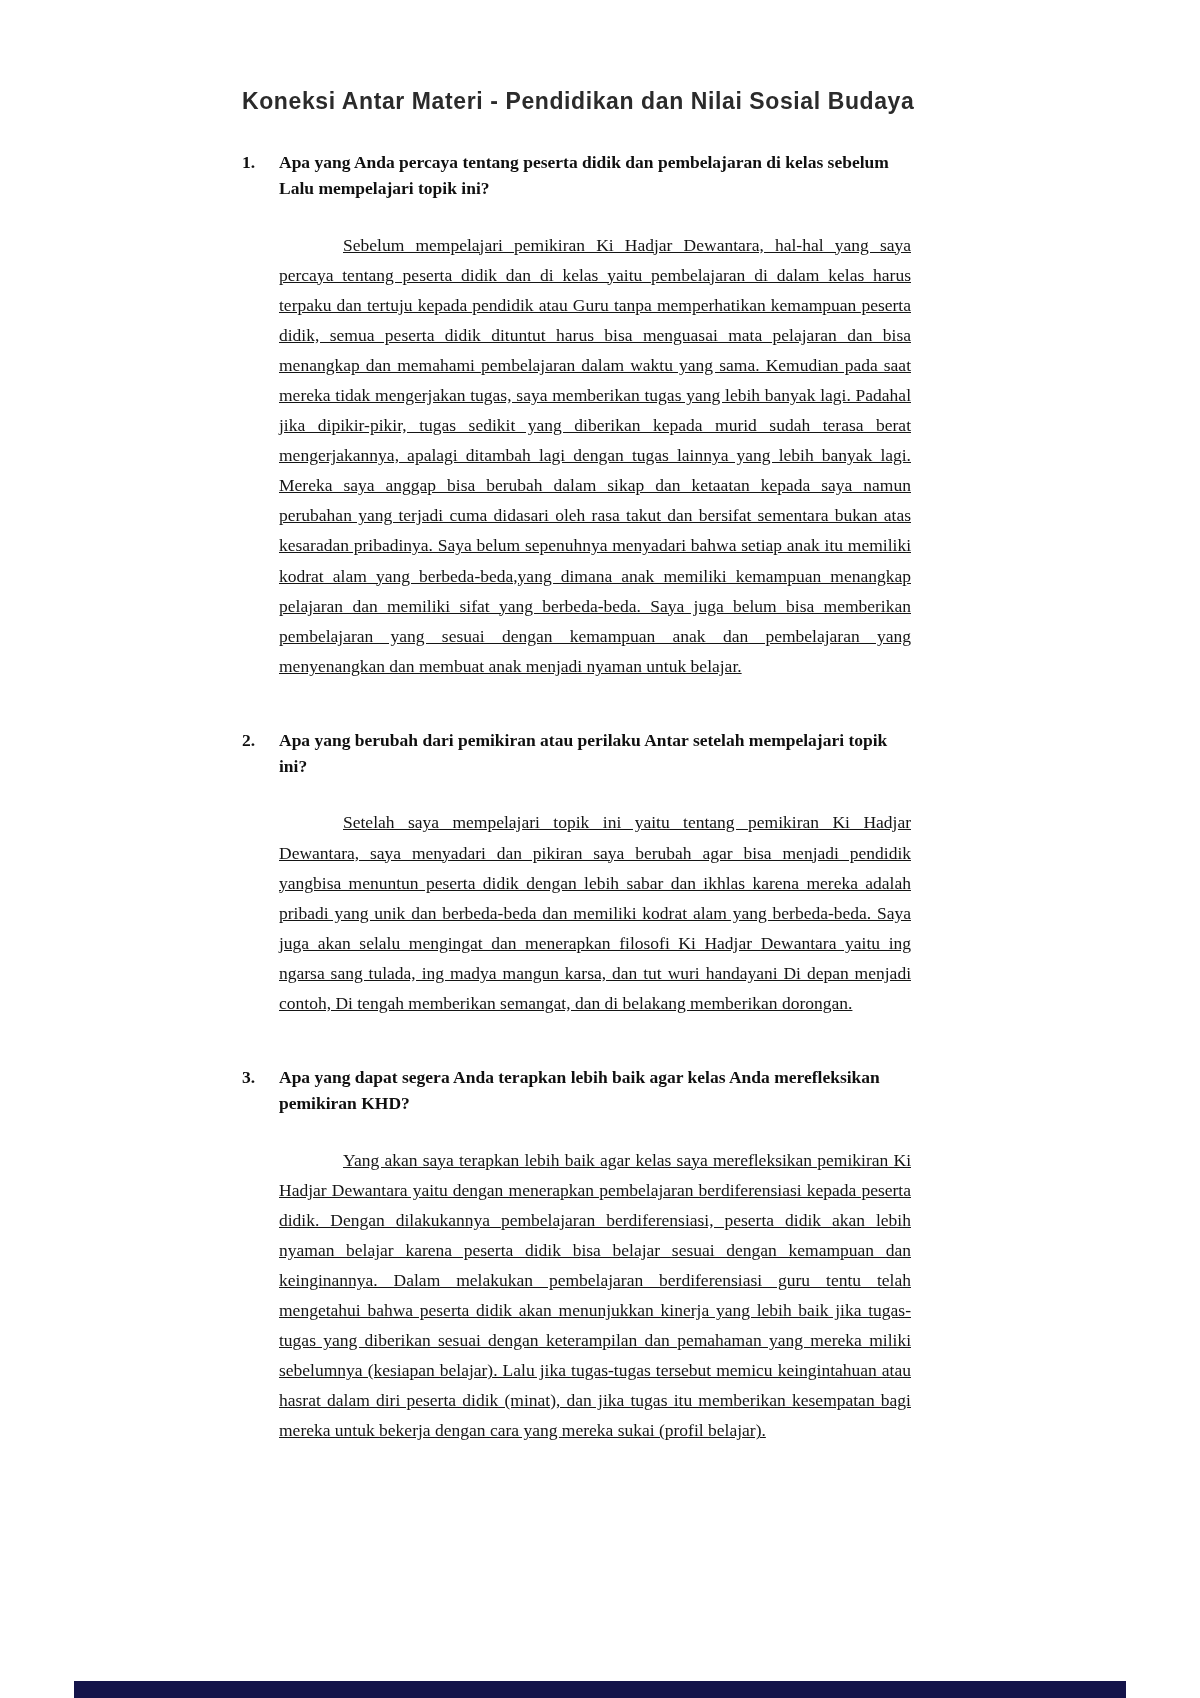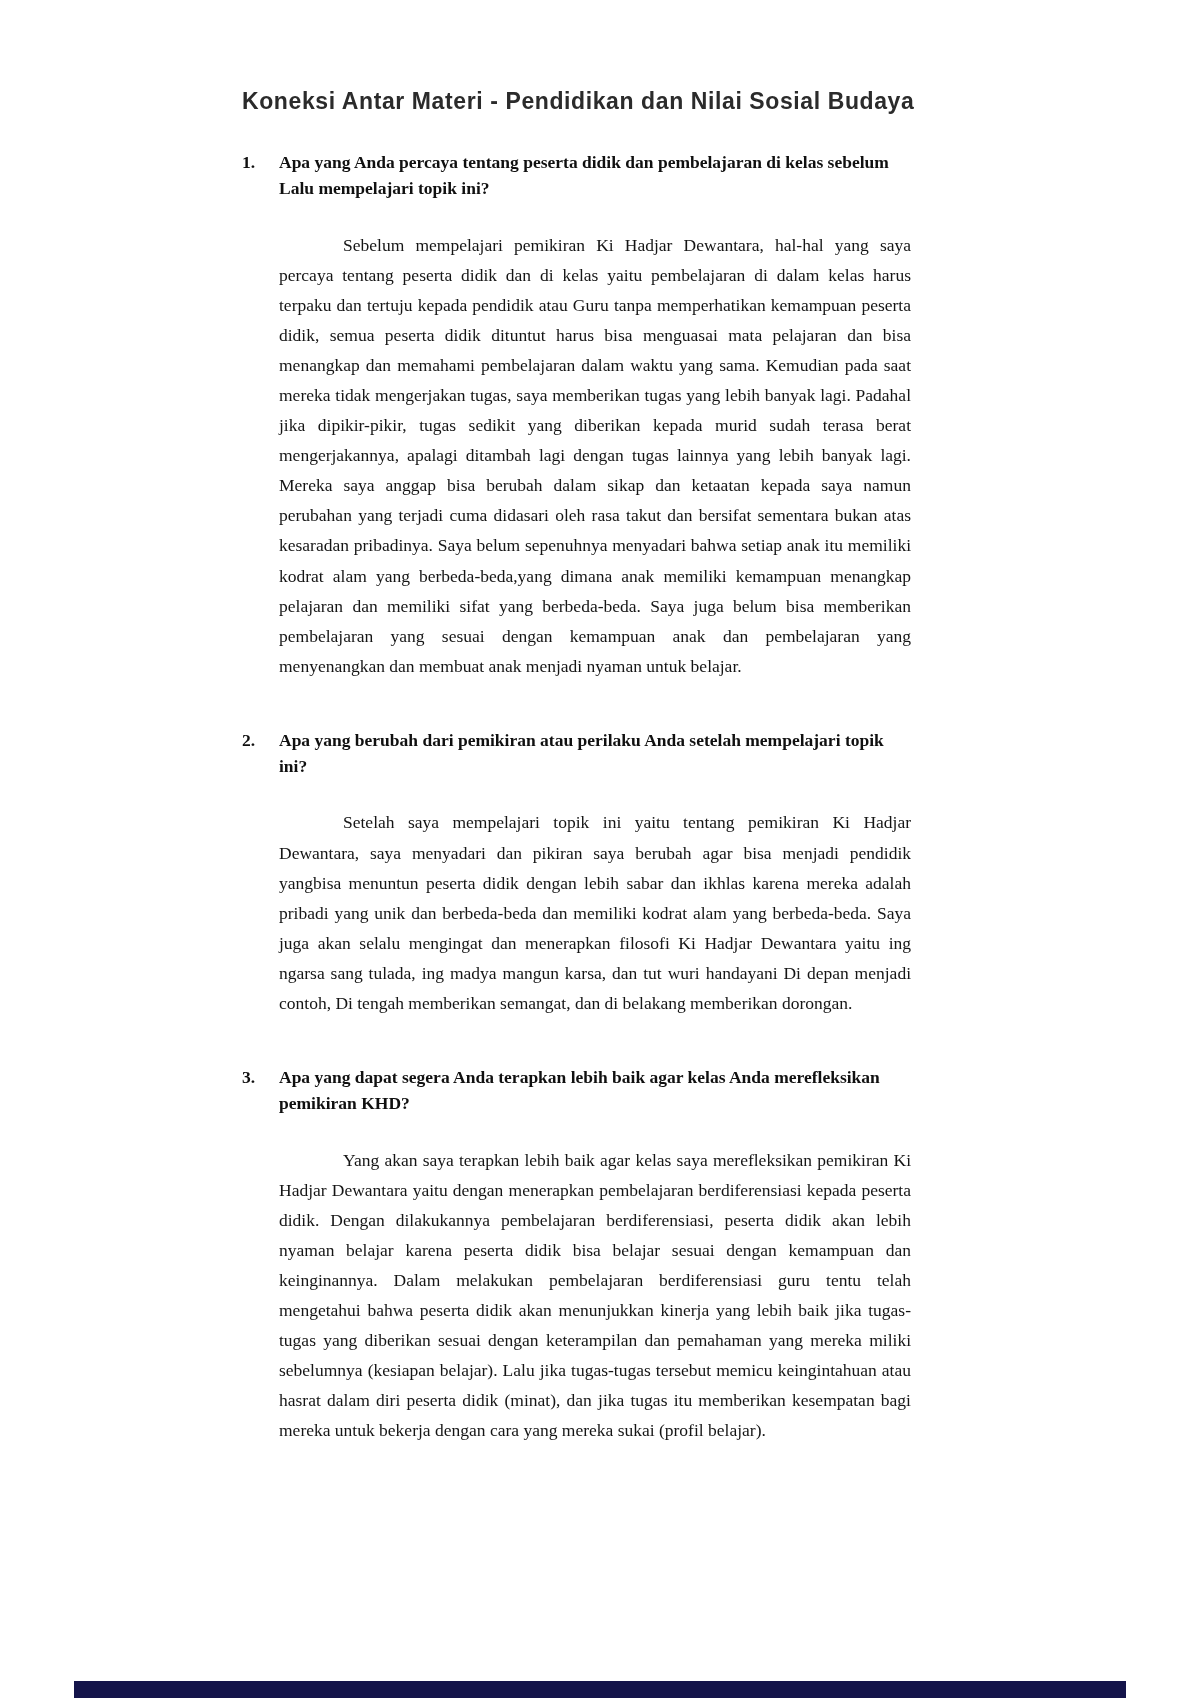--- a/index.html
+++ b/index.html
@@ -46,20 +46,21 @@
   .q-text {
     flex: 1 1 auto;
   }
   .answer {
     margin: 28px 0 0 37px;
     font-size: 17.5px;
     line-height: 1.72;
     text-align: justify;
     text-indent: 64px;
     color: #151515;
+    text-decoration: underline;
   }
   .footer-bar {
     position: absolute;
     left: 0;
     bottom: 0;
     width: 100%;
     height: 17px;
     background: #14144a;
   }
 </style>
@@ -74,21 +75,21 @@
     <div class="question-row">
       <span class="q-num">1.</span>
       <span class="q-text">Apa yang Anda percaya tentang peserta didik dan pembelajaran di kelas sebelum Lalu  mempelajari topik ini?</span>
     </div>
     <p class="answer">Sebelum mempelajari pemikiran Ki Hadjar Dewantara, hal-hal yang saya percaya tentang peserta didik dan di kelas yaitu pembelajaran di dalam kelas harus terpaku dan tertuju kepada pendidik atau Guru tanpa memperhatikan kemampuan peserta didik, semua peserta didik dituntut harus bisa menguasai mata pelajaran dan bisa menangkap dan memahami pembelajaran dalam waktu yang sama. Kemudian pada saat mereka tidak mengerjakan tugas, saya memberikan tugas yang lebih banyak lagi. Padahal jika dipikir-pikir, tugas sedikit yang diberikan kepada murid sudah terasa berat mengerjakannya, apalagi ditambah lagi dengan tugas lainnya yang lebih banyak lagi.  Mereka saya anggap bisa berubah dalam sikap dan ketaatan kepada saya namun perubahan yang terjadi cuma didasari oleh rasa takut dan bersifat sementara bukan atas kesaradan pribadinya. Saya belum sepenuhnya menyadari bahwa setiap anak itu memiliki kodrat alam yang berbeda-beda,yang dimana anak memiliki kemampuan menangkap pelajaran dan memiliki sifat yang berbeda-beda. Saya juga belum bisa memberikan pembelajaran yang sesuai dengan kemampuan anak  dan pembelajaran yang menyenangkan dan membuat anak menjadi nyaman untuk belajar.</p>
   </div>
 
   <div class="section">
     <div class="question-row">
       <span class="q-num">2.</span>
-      <span class="q-text">Apa yang berubah dari pemikiran atau perilaku Anda setelah mempelajari topik ini?</span>
+      <span class="q-text">Apa yang berubah dari pemikiran atau perilaku Antar setelah mempelajari topik ini?</span>
     </div>
     <p class="answer">Setelah saya mempelajari topik ini yaitu tentang pemikiran Ki Hadjar Dewantara, saya menyadari dan pikiran saya berubah agar bisa menjadi pendidik yangbisa menuntun peserta didik dengan lebih sabar dan ikhlas karena mereka adalah pribadi yang unik dan berbeda-beda dan memiliki kodrat alam yang berbeda-beda. Saya juga akan selalu mengingat dan menerapkan filosofi Ki Hadjar Dewantara yaitu ing ngarsa sang tulada, ing madya mangun karsa, dan tut wuri handayani Di depan menjadi contoh, Di tengah memberikan semangat, dan di belakang memberikan dorongan.</p>
   </div>
 
   <div class="section">
     <div class="question-row">
       <span class="q-num">3.</span>
       <span class="q-text">Apa yang dapat segera Anda terapkan lebih baik agar kelas Anda merefleksikan pemikiran KHD?</span>
     </div>
     <p class="answer">Yang akan saya terapkan lebih baik agar kelas saya merefleksikan pemikiran Ki Hadjar Dewantara yaitu dengan menerapkan pembelajaran berdiferensiasi kepada peserta didik. Dengan dilakukannya pembelajaran berdiferensiasi, peserta didik akan lebih nyaman belajar karena peserta didik bisa belajar sesuai dengan kemampuan dan keinginannya. Dalam melakukan pembelajaran berdiferensiasi guru tentu telah mengetahui bahwa peserta didik akan menunjukkan kinerja yang lebih baik jika tugas-tugas yang diberikan sesuai dengan keterampilan dan pemahaman yang mereka miliki sebelumnya (kesiapan belajar). Lalu jika tugas-tugas tersebut memicu keingintahuan atau hasrat dalam diri peserta didik (minat), dan jika tugas itu memberikan kesempatan bagi mereka untuk bekerja dengan cara yang mereka sukai (profil belajar).</p>

